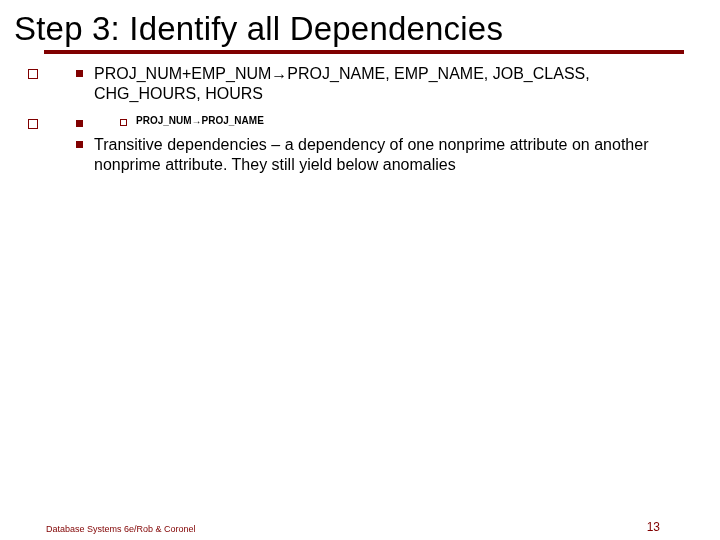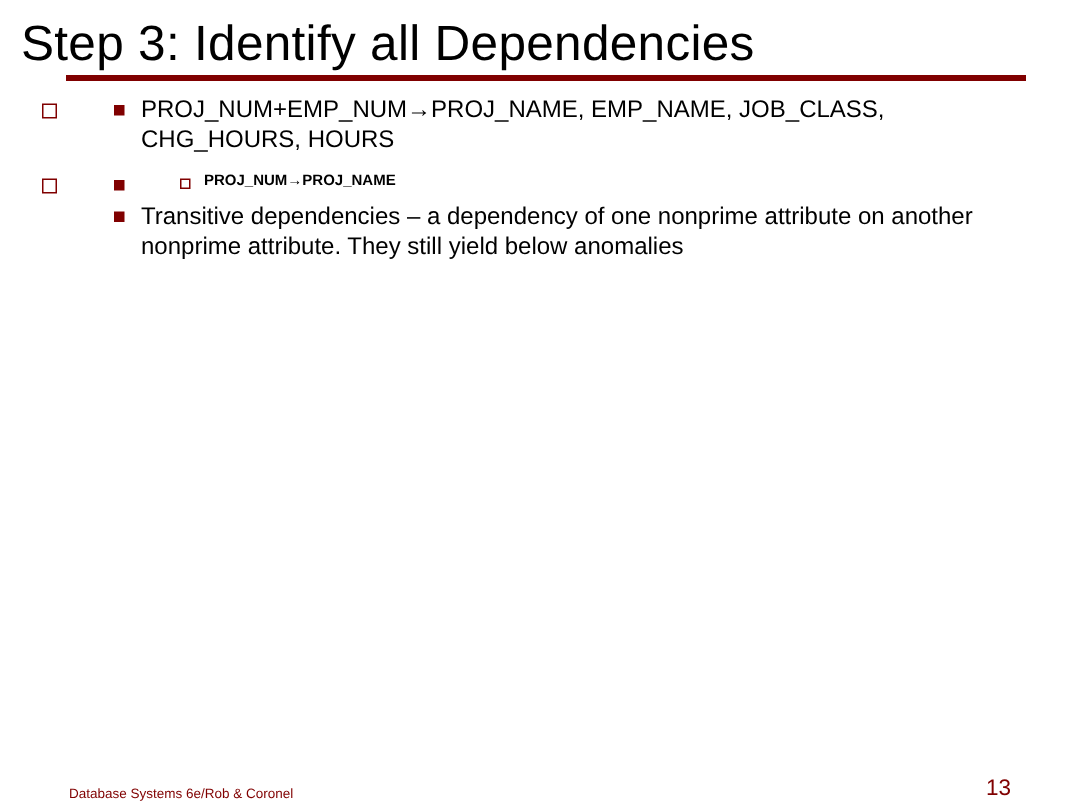--- a/index.html
+++ b/index.html
@@ -103,23 +103,23 @@
   .footer {
     position: absolute;
     left: 14px;
     bottom: 6px;
     font-size: 9px;
     color: #800000;
     margin-left: 32px;
   }
   .pagenum {
     position: absolute;
-    right: 10px;
+    right: 24px;
     bottom: 6px;
-    font-size: 15px;
+    font-size: 12px;
     color: #800000;
   }
 </style>
 </head>
 <body>
 
 <div class="slide">
 
   <div class="title">Step 3: Identify all Dependencies</div>
   <div class="rule"></div>

